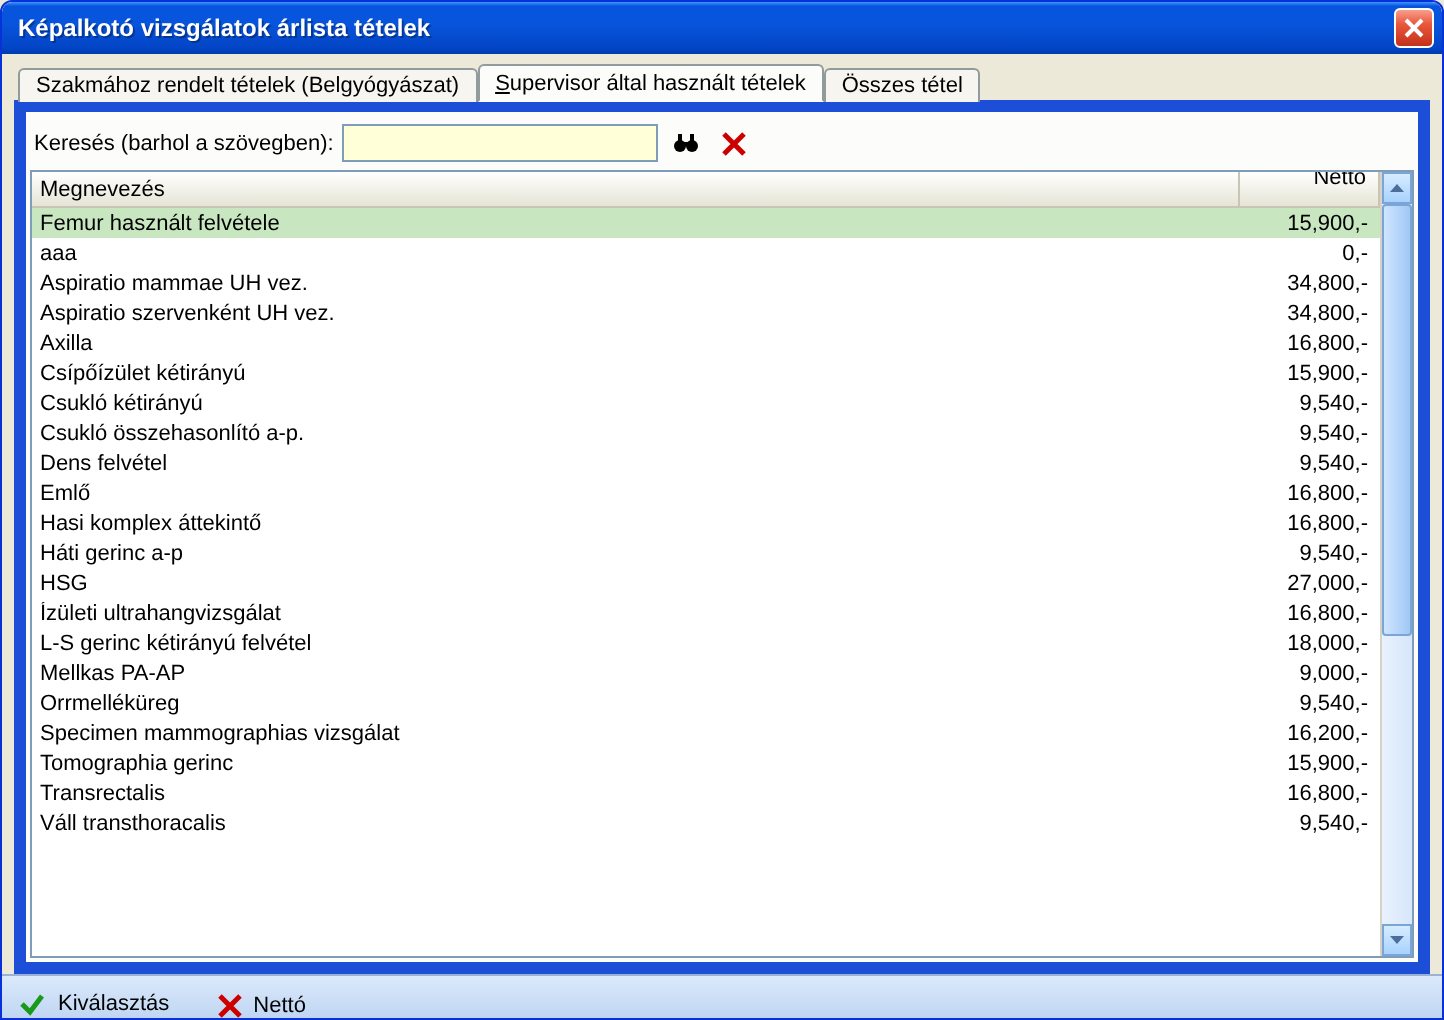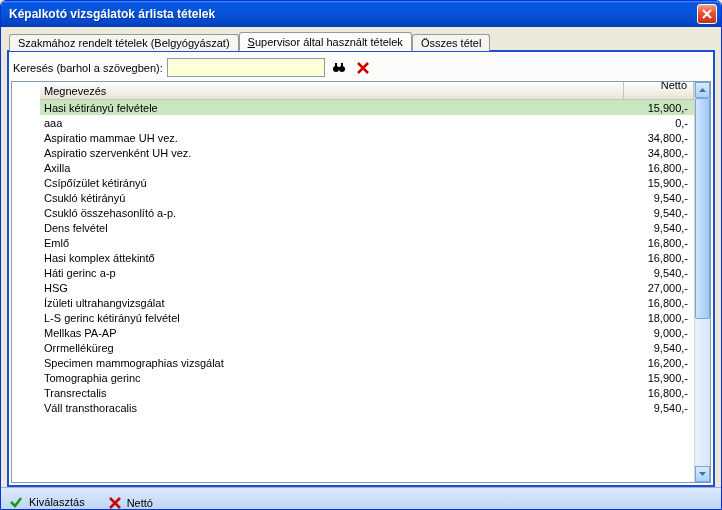--- a/index.html
+++ b/index.html
@@ -72,21 +72,21 @@
     color: #000;
     white-space: nowrap;
   }
   .tab.active {
     background: #fcfcfa;
     border-bottom: 1px solid #fcfcfa;
     z-index: 2;
     padding-top: 3px;
   }
   .tabpanel {
-    border: 2px solid #1d4ed8;
+    border: 6px solid #1d4ed8;
     background: #fcfcfa;
     flex: 1;
     display: flex;
     flex-direction: column;
     min-height: 0;
     padding: 2px;
   }
   .searchbar {
     display: flex;
     align-items: center;
@@ -112,21 +112,20 @@
     flex: 1;
     border: 1px solid #7f9db9;
     background: #fff;
     display: flex;
     min-height: 0;
   }
   .grid-body {
     flex: 1;
     overflow-y: hidden;
     min-width: 0;
-    margin-left: 28px;
   }
   .grid-header {
     display: flex;
     background: linear-gradient(to bottom, #fff, #f0efe6 60%, #e6e4d6);
     border-bottom: 1px solid #c8c5b4;
     height: 18px;
     align-items: center;
   }
   .col-name { flex: 1; padding: 0 4px; }
   .col-price { width: 70px; text-align: right; padding: 0 6px 12px 4px; }
@@ -233,21 +232,21 @@
       </div>
 
       <div class="grid">
         <div class="grid-body">
           <div class="grid-header">
             <div class="hcell col-name">Megnevezés</div>
             <div class="hcell col-price">Nettó</div>
           </div>
           <div class="rows" id="rows-container">
               <div class="row sel">
-                <div class="col-name">Hasi kétirányú felvétele</div>
+                <div class="col-name">Femur használt felvétele</div>
                 <div class="col-price">15,900,-</div>
               </div>
               <div class="row">
                 <div class="col-name">aaa</div>
                 <div class="col-price">0,-</div>
               </div>
               <div class="row">
                 <div class="col-name">Aspiratio mammae UH vez.</div>
                 <div class="col-price">34,800,-</div>
               </div>

